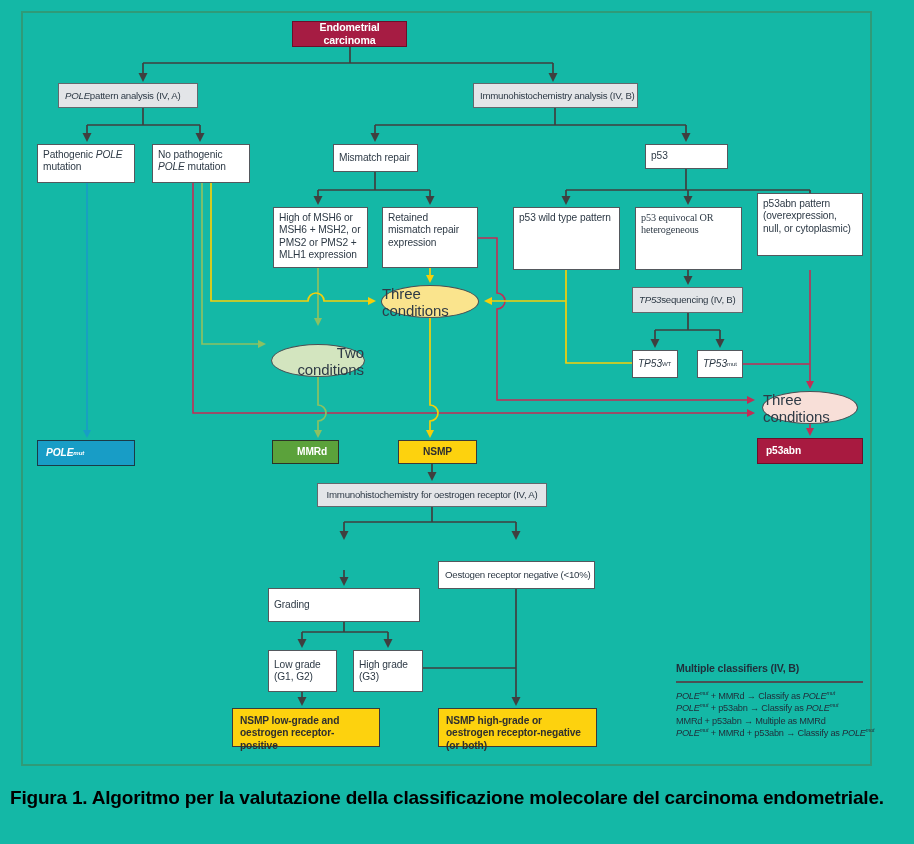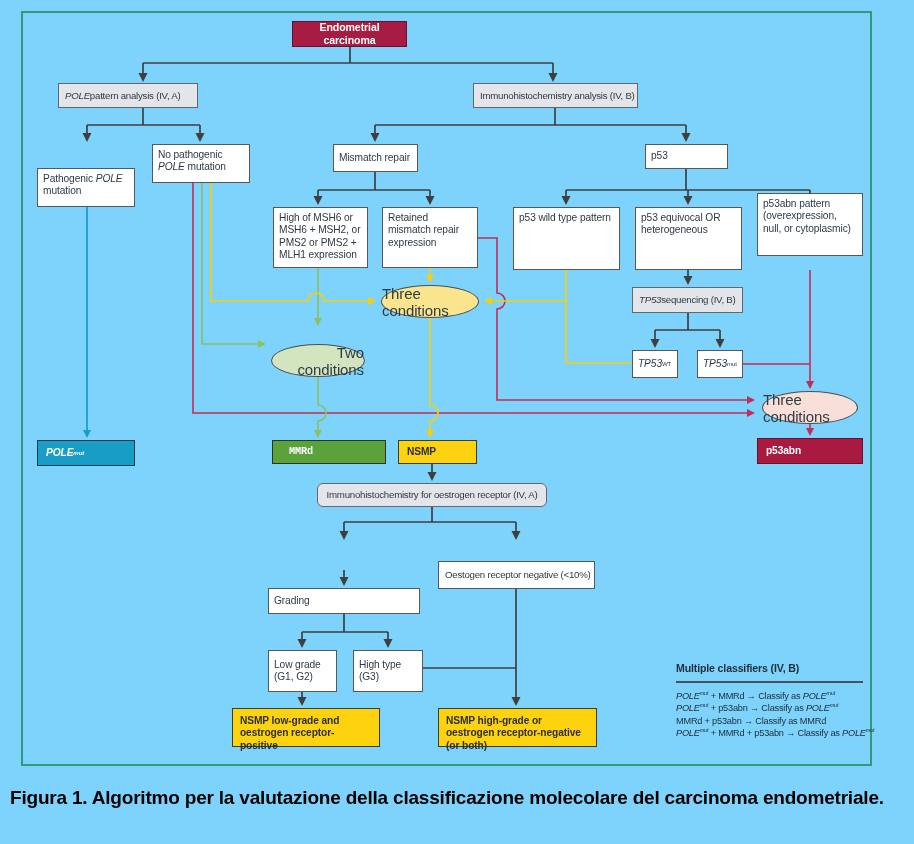--- a/index.html
+++ b/index.html
@@ -1,16 +1,16 @@
 <!DOCTYPE html>
 <html><head>
 <meta charset="utf-8">
 <style>
   html,body{margin:0;padding:0;background:#fff;}
-  #stage{position:relative;width:914px;height:844px;background:#7dd3fc;
+  #stage{position:relative;width:914px;height:844px;background:#14b8a6;
          font-family:"Liberation Sans",sans-serif;overflow:hidden;}
   #frame{position:absolute;left:21px;top:11px;width:847px;height:751px;
          border:2.5px solid #2f9b78;}
   svg.wires{position:absolute;left:0;top:0;z-index:1;}
   .node{position:absolute;z-index:2;box-sizing:border-box;background:#fff;
         border:1.3px solid #54585d;color:#2e3a46;font-size:10.2px;line-height:1.22;
         padding:4px 5px;letter-spacing:-0.1px;}
   .vc{display:flex;align-items:center;}
   .tight{font-size:9.7px;letter-spacing:-0.25px;white-space:nowrap;padding:2px 6px;}
   .gray{background:#e3e5e8;border:1.8px solid #63686d;}
@@ -120,35 +120,35 @@
 
   <div class="node hdr vc" style="left:292px;top:21px;width:115px;height:26px;">Endometrial carcinoma</div>
 
   <div class="node gray vc tight" style="left:58px;top:83px;width:140px;height:25px;">
       <span style="font-style: italic;">POLE</span>
       <span> pattern analysis (IV, A)</span>
     </div>
 
   <div class="node gray vc tight" style="left:473px;top:83px;width:165px;height:25px;">Immunohistochemistry analysis (IV, B)</div>
 
-  <div class="node" style="left:37px;top:144px;width:98px;height:39px;margin-top:24px;"><span>Pathogenic </span><span style="font-style: italic;">POLE</span><span> mutation</span></div>
+  <div class="node" style="left:37px;top:144px;width:98px;height:39px;"><span>Pathogenic </span><span style="font-style: italic;">POLE</span><span> mutation</span></div>
 
   <div class="node" style="left:152px;top:144px;width:98px;height:39px;"><span>No pathogenic </span><span style="font-style: italic;">POLE</span><span> mutation</span></div>
 
   <div class="node vc" style="left:333px;top:144px;width:85px;height:28px;">Mismatch repair</div>
 
   <div class="node vc" style="left:645px;top:144px;width:83px;height:25px;">p53</div>
 
   <div class="node" style="left:273px;top:207px;width:95px;height:61px;">High of MSH6 or MSH6 + MSH2, or PMS2 or PMS2 + MLH1 expression</div>
 
   <div class="node" style="left:382px;top:207px;width:96px;height:61px;">Retained mismatch repair expression</div>
 
   <div class="node" style="left:513px;top:207px;width:107px;height:63px;">p53 wild type pattern</div>
 
-  <div class="node" style="left:635px;top:207px;width:107px;height:63px;">p53 equivocal OR heterogeneous</div>
+  <div class="node" style="left:635px;top:207px;width:107px;height:63px;font-family:Liberation Serif, serif;">p53 equivocal OR heterogeneous</div>
 
   <div class="node" style="left:757px;top:193px;width:106px;height:63px;">p53abn pattern (overexpression, null, or cytoplasmic)</div>
 
   <div class="node gray vc tight" style="left:632px;top:287px;width:111px;height:26px;">
       <span style="font-style: italic;">TP53</span>
       <span> sequencing (IV, B)</span>
     </div>
 
   <div class="node vc" style="left:632px;top:350px;width:46px;height:28px;">
       <span style="font-style: italic;">TP53</span>
@@ -164,44 +164,44 @@
 
   <div class="ellipse e-green" style="left:271px;top:344px;width:94px;height:33px;text-align:right;">Two conditions</div>
 
   <div class="ellipse e-pink" style="left:762px;top:391px;width:96px;height:33px;">Three conditions</div>
 
   <div class="node teal vc" style="left:37px;top:440px;width:98px;height:26px;padding-left:8px;">
       <span style="font-style: italic;">POLE</span>
       <sup style="font-style: italic;">mut</sup>
     </div>
 
-  <div class="node greenbox vc" style="left:272px;top:440px;width:114px;height:24px;padding-left:16px;font-family:Liberation Mono, monospace;">MMRd</div>
-
-  <div class="node yellowbox vc" style="left:398px;top:440px;width:79px;height:24px;padding-left:8px;">NSMP</div>
+  <div class="node greenbox vc" style="left:272px;top:440px;width:67px;height:24px;padding-left:24px;">MMRd</div>
+
+  <div class="node yellowbox vc" style="left:398px;top:440px;width:79px;height:24px;padding-left:24px;">NSMP</div>
 
   <div class="node crimsonbox vc" style="left:757px;top:438px;width:106px;height:26px;padding-left:8px;">p53abn</div>
 
-  <div class="node gray vc tight" style="left:317px;top:483px;width:230px;height:24px;justify-content:center;border-radius:6px;">Immunohistochemistry for oestrogen receptor (IV, A)</div>
+  <div class="node gray vc tight" style="left:317px;top:483px;width:230px;height:24px;justify-content:center;">Immunohistochemistry for oestrogen receptor (IV, A)</div>
 
 
   <div class="node vc tight" style="left:438px;top:561px;width:157px;height:28px;">Oestogen receptor negative (&lt;10%)</div>
 
-  <div class="node vc" style="left:268px;top:588px;width:152px;height:26px;">Grading</div>
+  <div class="node vc" style="left:268px;top:588px;width:152px;height:34px;">Grading</div>
 
   <div class="node vc" style="left:268px;top:650px;width:69px;height:42px;">Low grade (G1, G2)</div>
 
-  <div class="node vc" style="left:353px;top:650px;width:70px;height:42px;">High type (G3)</div>
+  <div class="node vc" style="left:353px;top:650px;width:70px;height:42px;">High grade (G3)</div>
 
   <div class="node yellowbox" style="left:438px;top:708px;width:159px;height:39px;padding:6px 7px;">NSMP high-grade or oestrogen receptor-negative (or both)</div>
 
   <div class="node yellowbox" style="left:232px;top:708px;width:148px;height:39px;padding:6px 7px;">NSMP low-grade and oestrogen receptor-positive</div>
 
   <div id="legend">
     <div class="ltitle">Multiple classifiers (IV, B)</div>
     <div class="lrule"></div>
     <div class="lline"><span style="font-style: italic;">POLE</span><sup style="font-style: italic;">mut</sup><span> + MMRd → Classify as </span><span style="font-style: italic;">POLE</span><sup style="font-style: italic;">mut</sup></div>
     <div class="lline"><span style="font-style: italic;">POLE</span><sup style="font-style: italic;">mut</sup><span> + p53abn → Classify as </span><span style="font-style: italic;">POLE</span><sup style="font-style: italic;">mut</sup></div>
-    <div class="lline"><span>MMRd + p53abn → Classify as MMRd</span></div>
+    <div class="lline"><span>MMRd + p53abn → Multiple as MMRd</span></div>
     <div class="lline"><span style="font-style: italic;">POLE</span><sup style="font-style: italic;">mut</sup><span> + MMRd + p53abn → Classify as </span><span style="font-style: italic;">POLE</span><sup style="font-style: italic;">mut</sup></div>
   </div>
 
   <div id="caption">Figura 1. Algoritmo per la valutazione della classificazione molecolare del carcinoma endometriale.</div>
 </div>
 
 </body></html>

